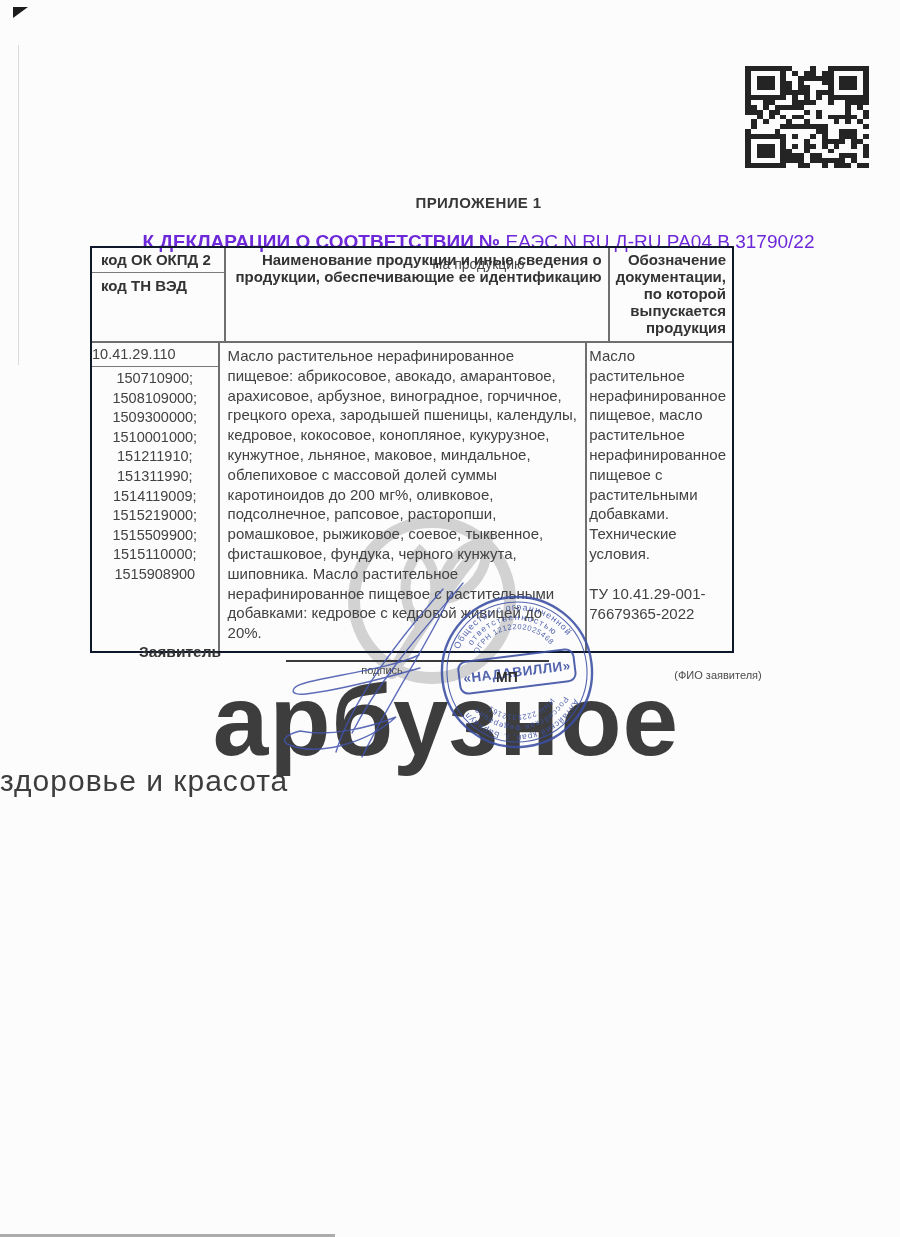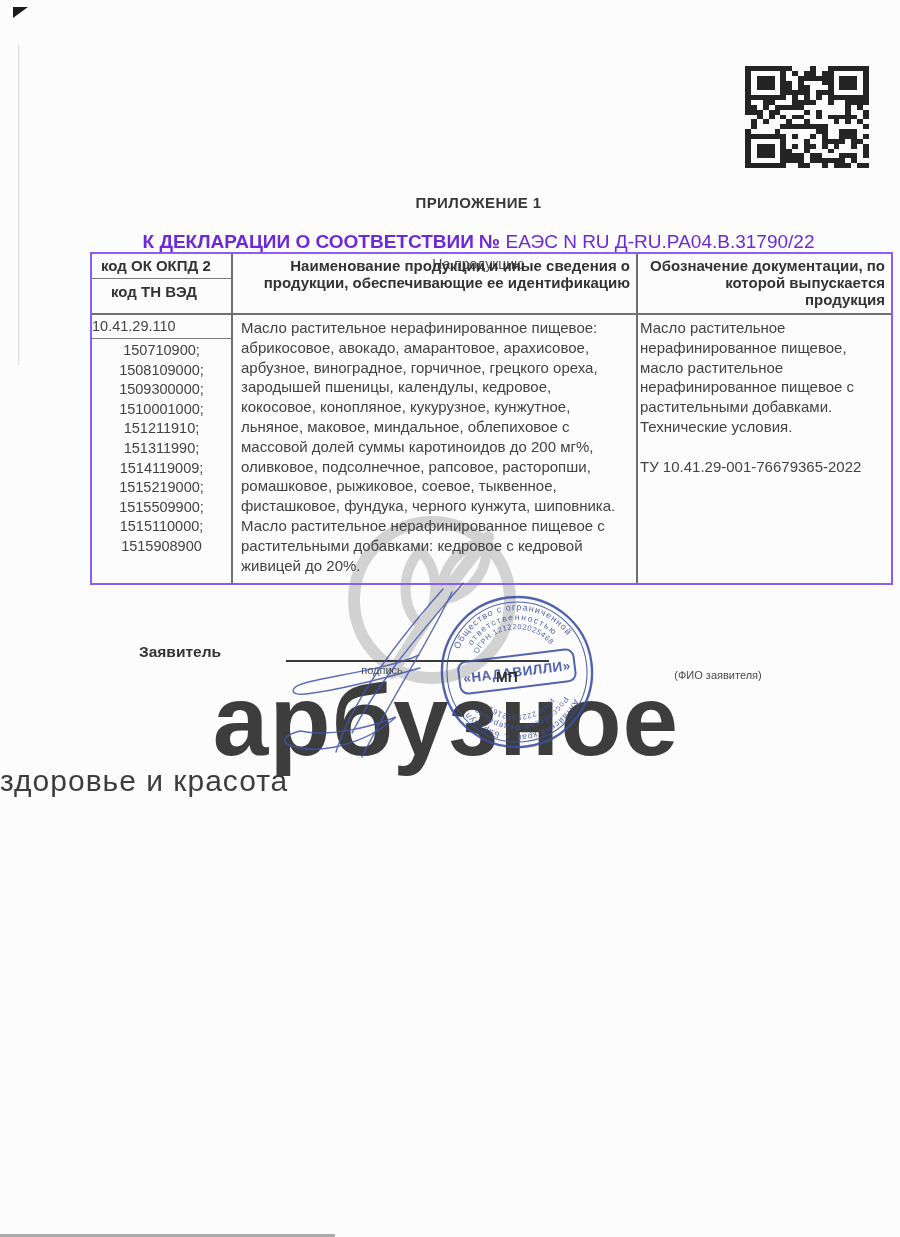--- a/index.html
+++ b/index.html
@@ -18,29 +18,29 @@
   .qr { position:absolute; left:745px; top:66px; width:124px; height:102px; z-index:2; }
 
   
   .titles { position:absolute; left:56px; top:194px; width:845px; text-align:center; z-index:2; }
   .t1 { font-size:15px; font-weight:bold; color:#383838; letter-spacing:.4px; }
   .t2 { font-size:19px; margin-top:20px; color:#6d28d9; }
   .t2 b { font-weight:bold; }
   .t3 { font-size:14px; margin-top:3px; color:#474747; }
 
   
-  .dtable { position:absolute; left:90px; top:252px; width:803px; border:2px solid #8b5cf6; z-index:2; background:transparent; }
+  .dtable { position:absolute; left:90px; top:246px; width:644px; border:2px solid #0f172a; z-index:2; background:transparent; }
   .trow { display:flex; align-items:stretch; }
   .thead { border-bottom:2px solid #6f6f6f; }
   .c1 { width:141px; border-right:2px solid #6f6f6f; }
   .c2 { width:405px; border-right:2px solid #6f6f6f; }
   .c3 { flex:1; }
   .hc { font-weight:bold; font-size:15px; color:#333; text-align:right; padding:3px 6px 5px; line-height:17px; }
   .h1a { font-weight:bold; font-size:15px; color:#333; padding:3px 4px 4px 9px; border-bottom:1.5px solid #7a7a7a; }
-  .h1b { font-weight:bold; font-size:15px; color:#333; padding:4px 4px 5px 19px; }
+  .h1b { font-weight:bold; font-size:15px; color:#333; padding:4px 4px 5px 9px; }
   .okpd { font-size:14.5px; text-align:left; padding:3px 0 4px; border-bottom:1.5px solid #7a7a7a; color:#424242; }
   .codes { padding-top:2px; }
   .code { font-size:14.5px; line-height:19.6px; text-align:center; color:#424242; }
   .tbody .c2 { padding:3px 8px 8px 8px; font-size:15px; line-height:19.8px; color:#424242; min-height:262px; }
   .tbody .c3 { padding:3px 6px 8px 2px; font-size:15px; line-height:19.8px; color:#424242; }
   .tu { margin-top:20px; }
 
   
   .wm-logo { position:absolute; left:340px; top:505px; z-index:1; }
   .wm-brand { position:absolute; left:0; top:670px; width:892px; text-align:center;

